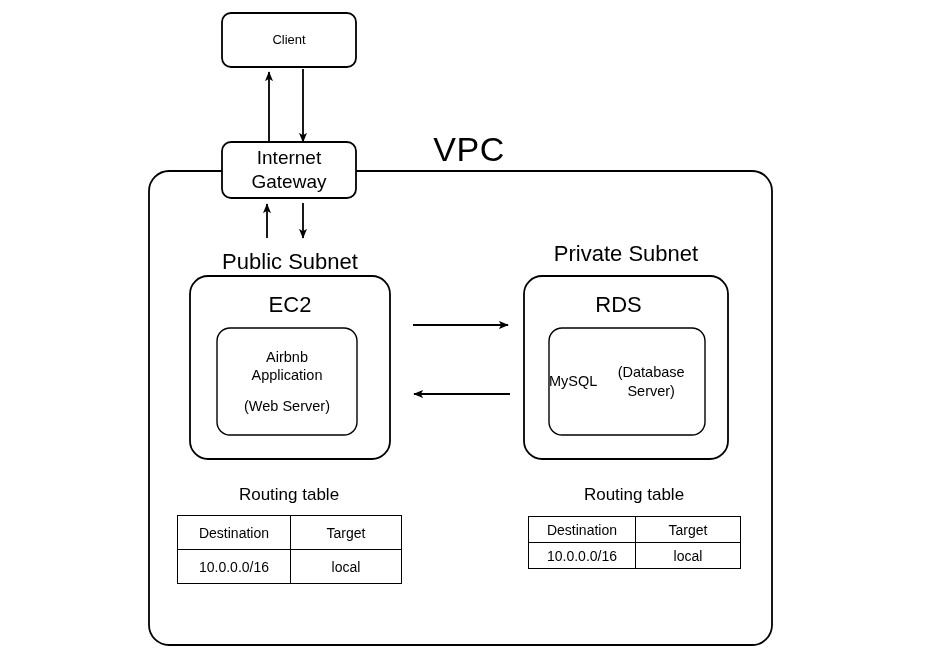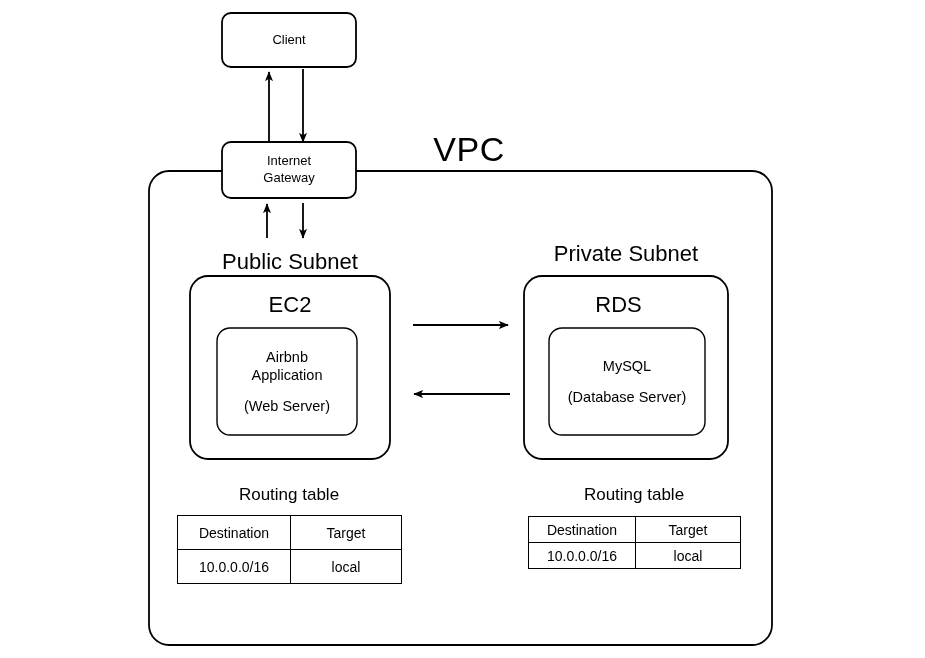--- a/index.html
+++ b/index.html
@@ -35,21 +35,21 @@
 
   
   .box-client {
     left: 222px; top: 13px; width: 134px; height: 54px;
     display: flex; align-items: center; justify-content: center;
     font-size: 13px;
   }
   .box-igw {
     left: 222px; top: 142px; width: 134px; height: 56px;
     display: flex; align-items: center; justify-content: center;
-    font-size: 13px;
+    font-size: 19px;
   }
   .vpc-title {
     left: 404px; top: 128px; width: 130px;
     font-size: 34px; text-align: center; letter-spacing: 0.5px;
   }
   .subnet-caption {
     font-size: 22px;
   }
   .caption-public { left: 190px; top: 248px; width: 200px; }
   .caption-private { left: 524px; top: 240px; width: 204px; }
@@ -58,21 +58,21 @@
   .svc-ec2 { left: 190px; top: 291px; width: 200px; }
   .svc-rds { left: 524px; top: 291px; width: 189px; }
 
   .inner-text { font-size: 14.5px; }
   .inner-ec2 {
     left: 217px; top: 328px; width: 140px; height: 107px;
     display: flex; flex-direction: column; align-items: center; justify-content: center;
   }
   .inner-rds {
     left: 549px; top: 328px; width: 156px; height: 107px;
-    display: flex; flex-direction: column; align-items: center; justify-content: center;
+    display: flex; align-items: center; justify-content: center;
   }
   .inner-text .line-gap { height: 12px; }
 
   
   .rt-caption {
     font-size: 17px; text-align: center; position: absolute;
   }
   .rt-caption-left { left: 177px; top: 485px; width: 224px; }
   .rt-caption-right { left: 528px; top: 485px; width: 212px; }
 

